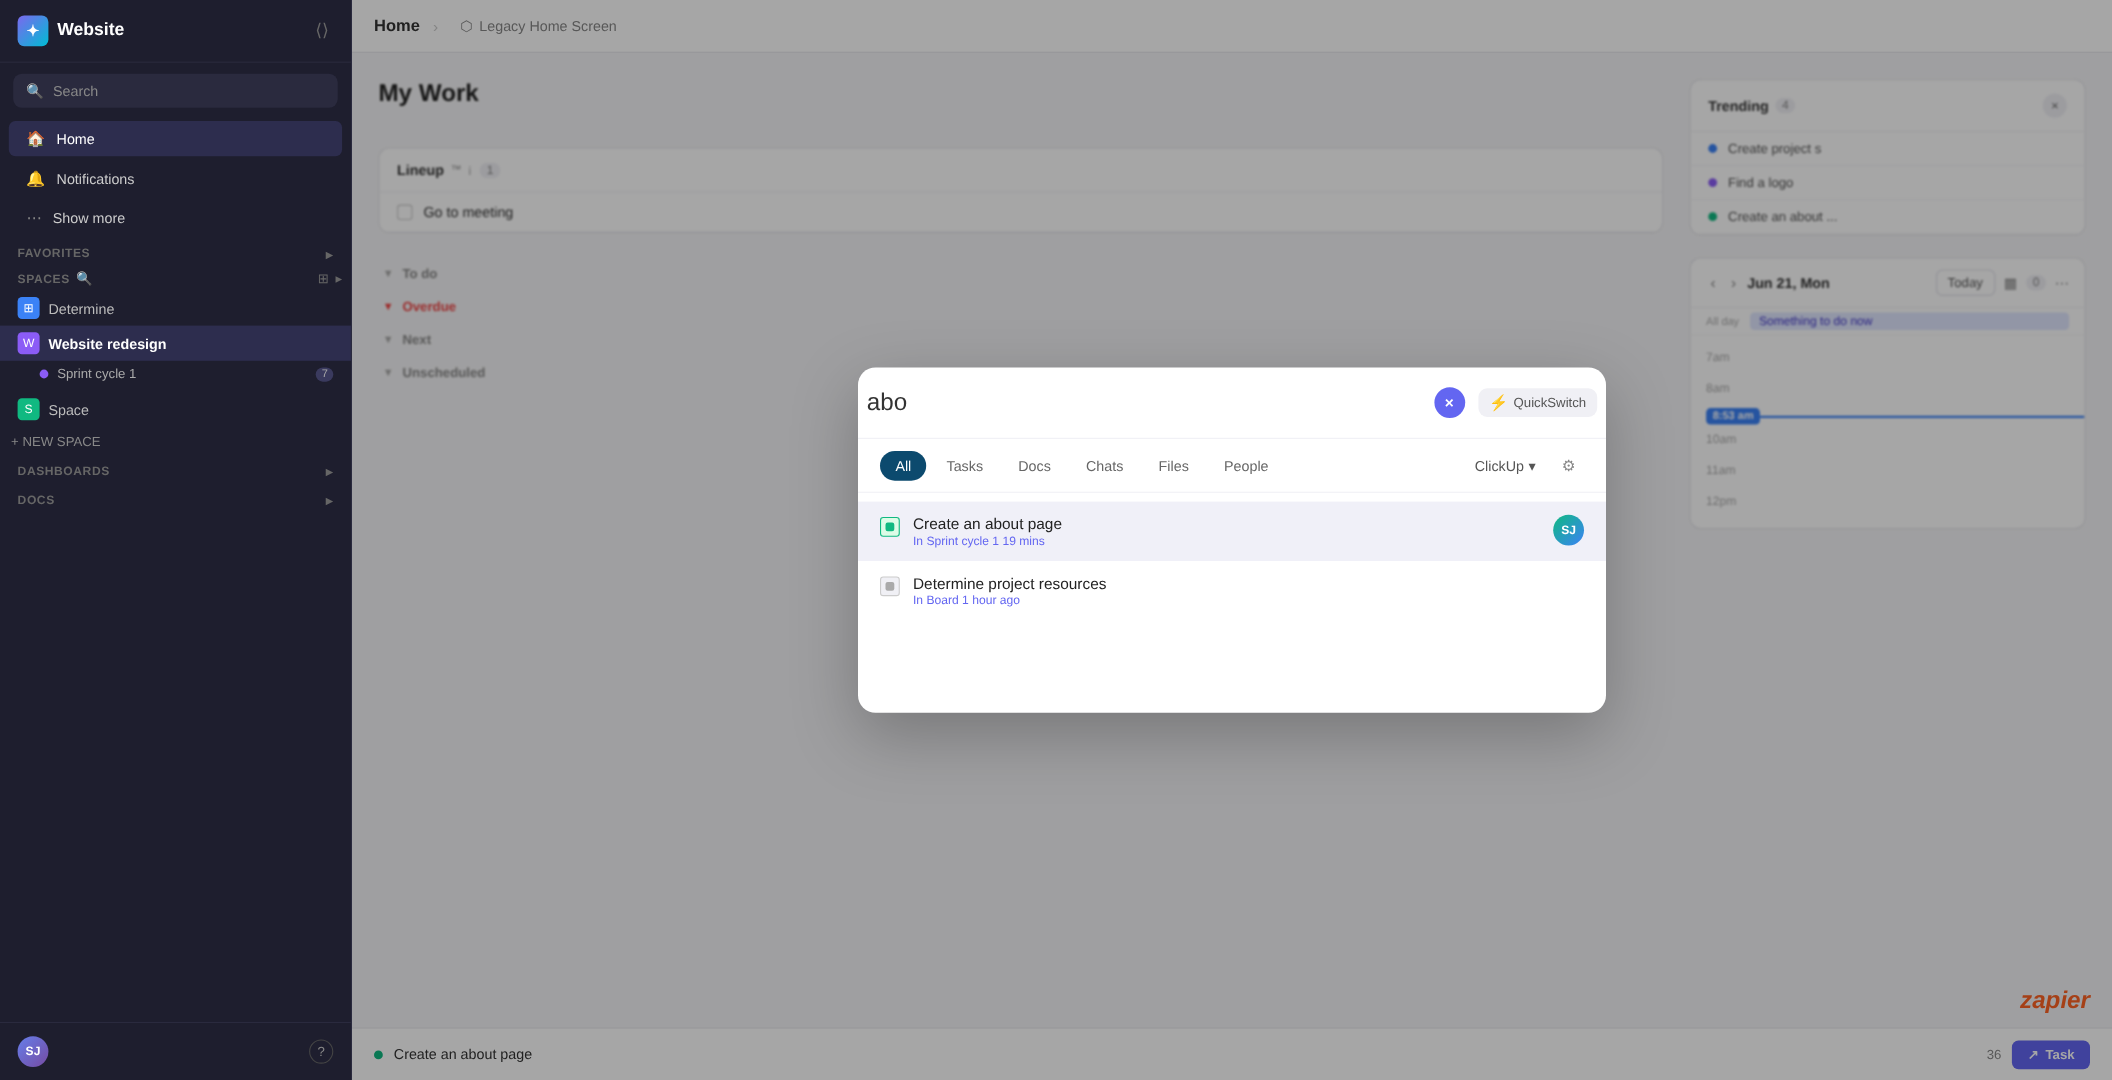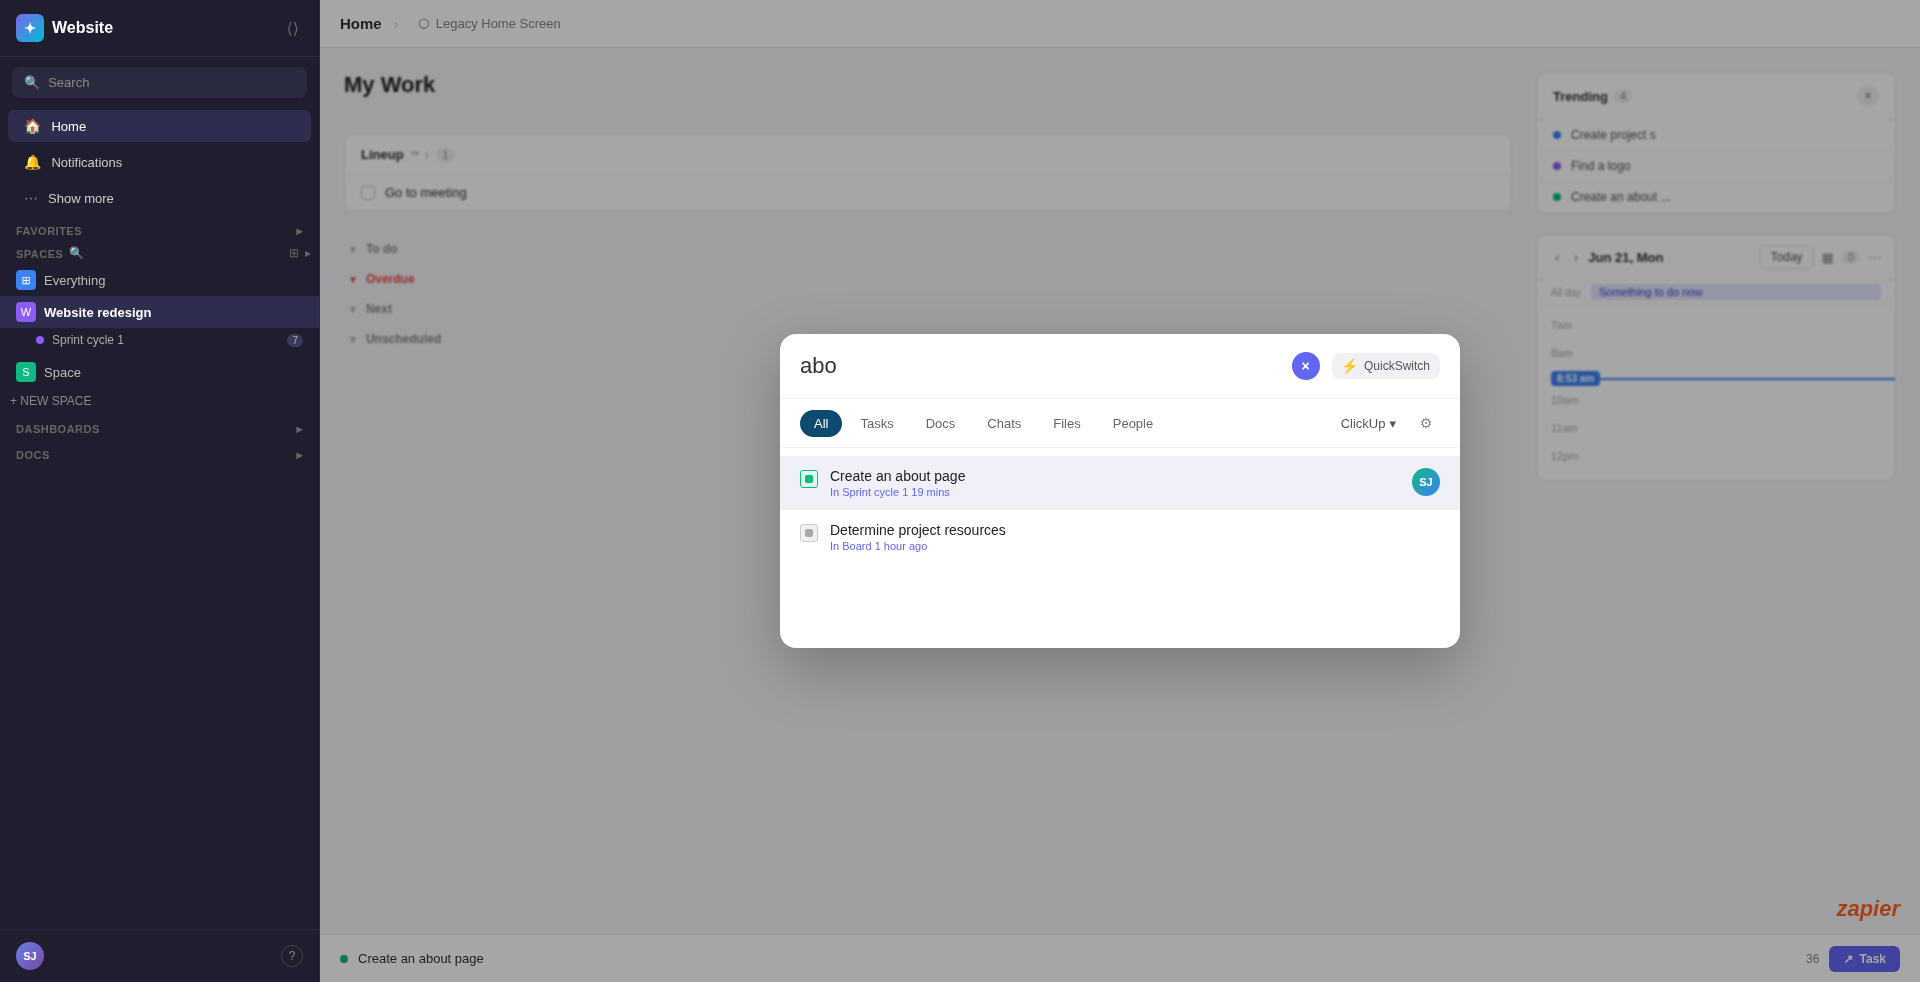--- a/index.html
+++ b/index.html
@@ -521,21 +521,21 @@
       width: 680px;
       background: white;
       border-radius: 16px;
       box-shadow: 0 20px 60px rgba(0,0,0,0.25);
       overflow: hidden;
     }
 
     .modal-search-bar {
       display: flex;
       align-items: center;
-      padding: 18px 20px;
+      padding: 18px 8px;
       border-bottom: 1px solid #f0f0f5;
       gap: 12px;
     }
 
     .modal-search-input {
       flex: 1;
       font-size: 22px;
       font-weight: 500;
       color: #333;
       border: none;
@@ -775,21 +775,21 @@
       <span class="search-icon-small" style="font-size:12px;color:#666;">🔍</span>
     </div>
     <div style="display:flex;align-items:center;gap:6px;">
       <span style="color:#666;font-size:12px;cursor:pointer;">⊞</span>
       <span class="section-arrow">▸</span>
     </div>
   </div>
 
   <div class="sidebar-space-item">
     <div class="space-icon blue">⊞</div>
-    <span>Everything</span>
+    <span>Determine</span>
   </div>
 
   <div class="sidebar-space-item" style="background:#2d2d4e;">
     <div class="space-icon purple">W</div>
     <span style="color:#fff;font-weight:600;">Website redesign</span>
   </div>
 
   <div class="sidebar-sub-item">
     <div class="dot-icon dot-purple"></div>
     <span>Sprint cycle 1</span>

